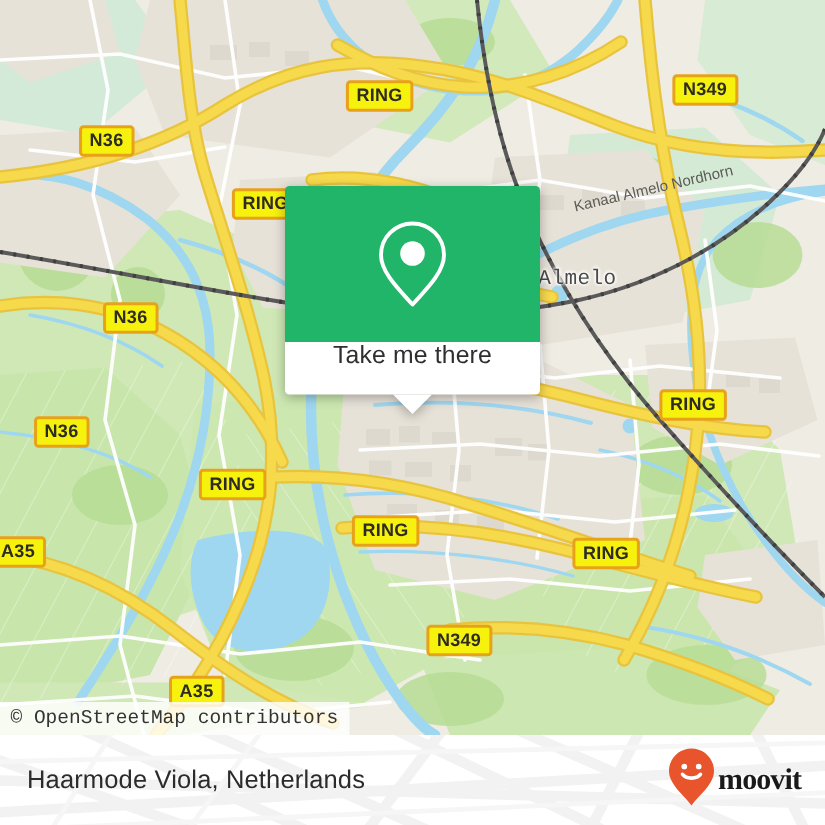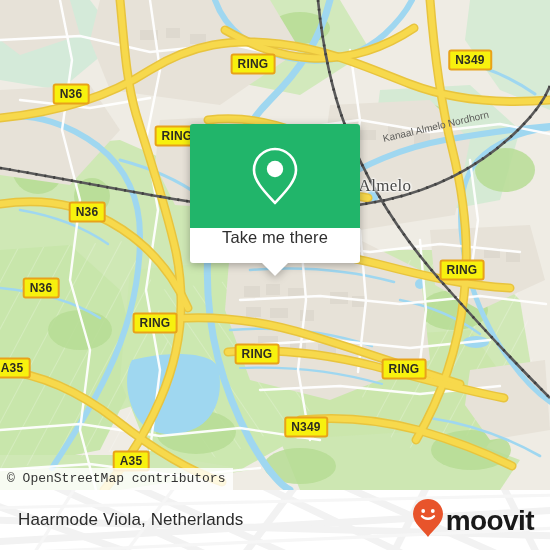--- a/index.html
+++ b/index.html
@@ -53,22 +53,22 @@
     white-space: nowrap;
     letter-spacing: 0.2px;
     box-sizing: border-box;
     transform: translate(-50%, -50%);
   }
 
   
   .place-label {
     position: absolute;
     color: #4a4a48;
-    font-family: Liberation Serif, serif;
-    font-size: 17px;
+    font-family: Liberation Mono, monospace;
+    font-size: 14px;
     letter-spacing: 0.3px;
     white-space: nowrap;
     transform: translate(-50%, -50%);
     text-shadow:
        1px  0 2px #fff, -1px  0 2px #fff,
        0  1px 2px #fff,  0 -1px 2px #fff;
   }
 
   .water-label {
     position: absolute;
@@ -181,23 +181,23 @@
   }
 
   .brand {
     display: flex;
     align-items: center;
     gap: 1px;
   }
 
   .brand-wordmark {
     color: #1a1a1a;
-    font-family: Liberation Sans, sans-serif;
+    font-family: Liberation Serif, serif;
     font-weight: bold;
-    font-size: 28px;
+    font-size: 20px;
     letter-spacing: -0.6px;
     line-height: 31px;
     margin-left: 1px;
   }
 </style>
 </head>
 <body>
 
 <div id="app">
 

